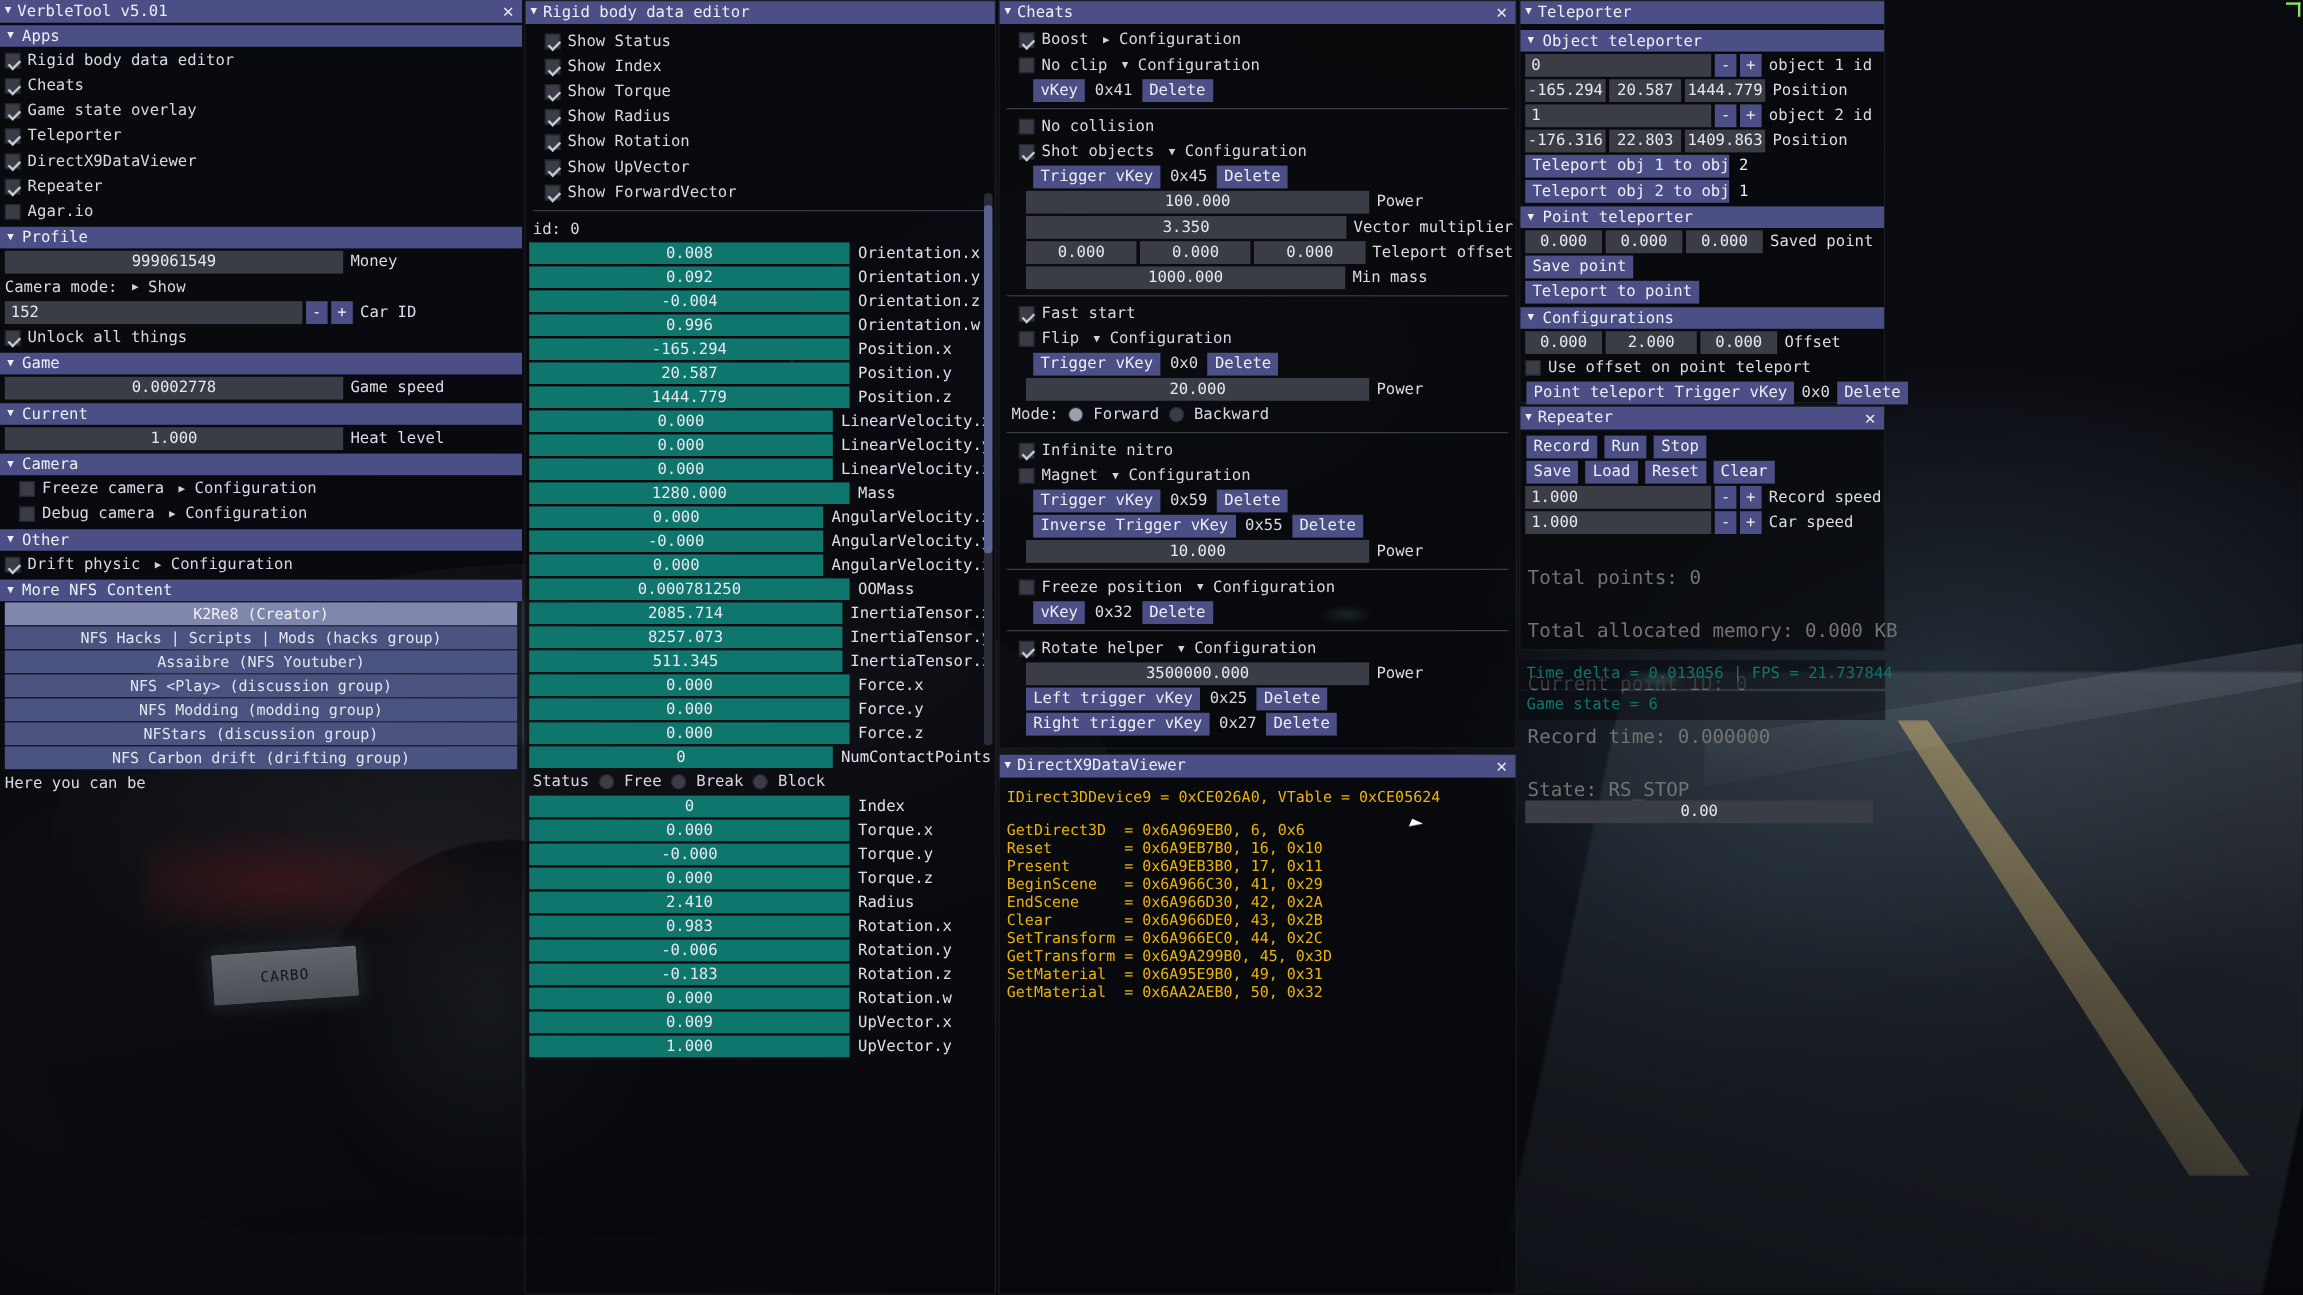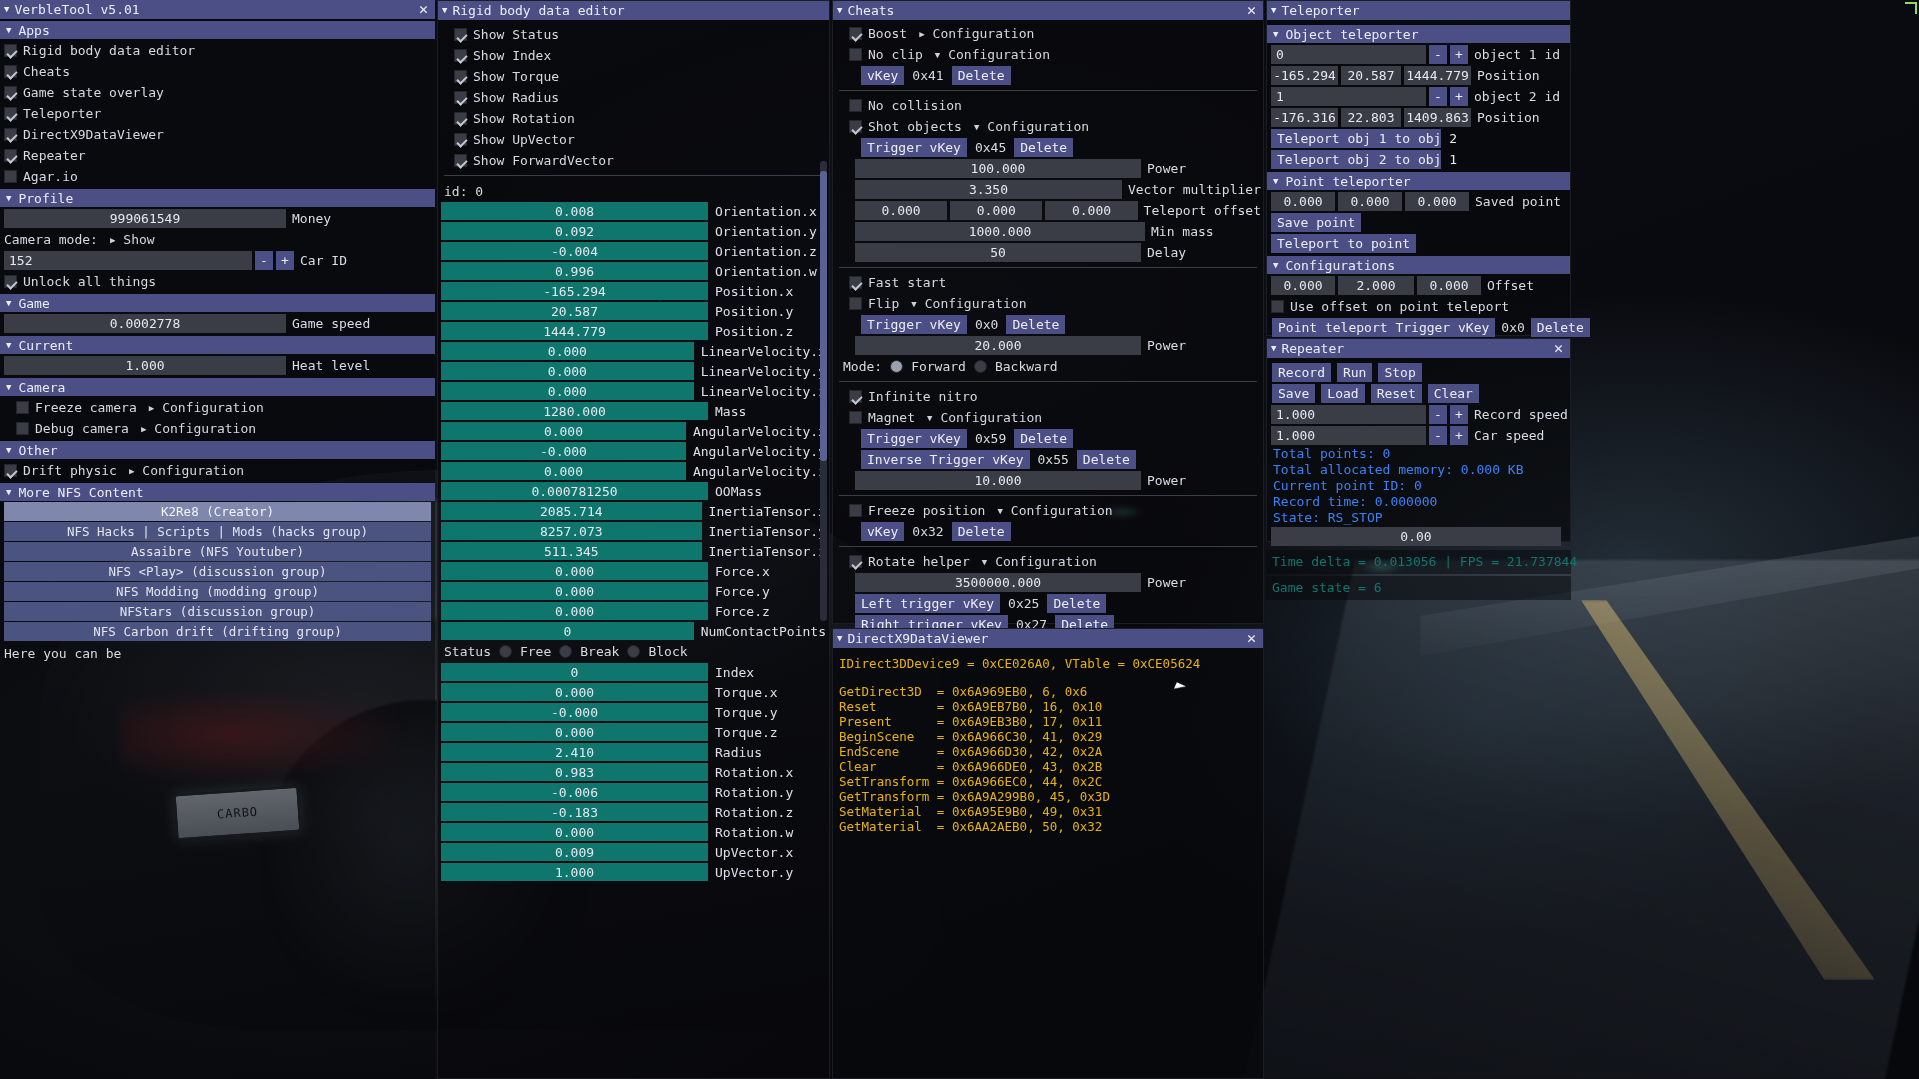--- a/index.html
+++ b/index.html
@@ -184,21 +184,21 @@
                    background:#5a6294; border-radius:3px; }
 
   
   #cheats { left:832px; top:0; width:432px; height:624px; background:rgba(8,9,12,0.70); }
   #dx9 { left:832px; top:628px; width:432px; height:451px; background:rgba(8,9,12,0.80); }
   .dxline { font-size:12.5px; color:#eab308; line-height:15px; white-space:pre; padding-left:6px; }
 
   
   #teleporter { left:1266px; top:0; width:305px; height:336px; background:rgba(8,9,12,0.74); }
   #repeater { left:1266px; top:338px; width:305px; height:204px; background:rgba(8,9,12,0.74); }
-  .stat { padding-left:6px; font-size:13px; line-height:16px; color:#3b82f6; white-space:nowrap; }
+  .stat { padding-left:6px; font-size:16px; line-height:16px; color:#737373; white-space:nowrap;margin-top:28px; }
 
   #framerate { left:1266px; top:550px; width:305px; height:24px;
                background:rgba(8,9,12,0.55); border:none; z-index:6; }
   #gamestate { left:1266px; top:576px; width:305px; height:24px;
                background:rgba(8,9,12,0.55); border:none; z-index:6; }
   .overlaytxt { font-size:13px; color:#0f766e; padding:4px 0 0 6px; white-space:nowrap; }
 
   .cursor {
     position:absolute; z-index:50; width:0; height:0;
     border-left:10px solid #ffffff; border-bottom:7px solid transparent;
@@ -604,26 +604,22 @@
       <div class="field" style="width:286px">3.350</div>
       <div class="cap">Vector multiplier</div>
     </div>
     <div class="fieldrow" style="padding-left:22px">
       <div class="field" style="width:93px">0.000</div>
       <div class="field" style="width:93px">0.000</div>
       <div class="field" style="width:93px">0.000</div>
       <div class="cap">Teleport offset</div>
     </div>
     <div class="fieldrow" style="padding-left:22px">
-      <div class="field" style="width:290px">1000.000</div>
+      <div class="field" style="width:266px">1000.000</div>
       <div class="cap">Min mass</div>
-    </div>
-    <div class="fieldrow" style="padding-left:22px">
-      <div class="field" style="width:286px">50</div>
-      <div class="cap">Delay</div>
     </div>
 
     <div class="hr"></div>
 
     <div class="row ind">
       <span class="cb on"></span>
       <span class="lbl">Fast start</span>
     </div>
 
     <div class="row ind">

